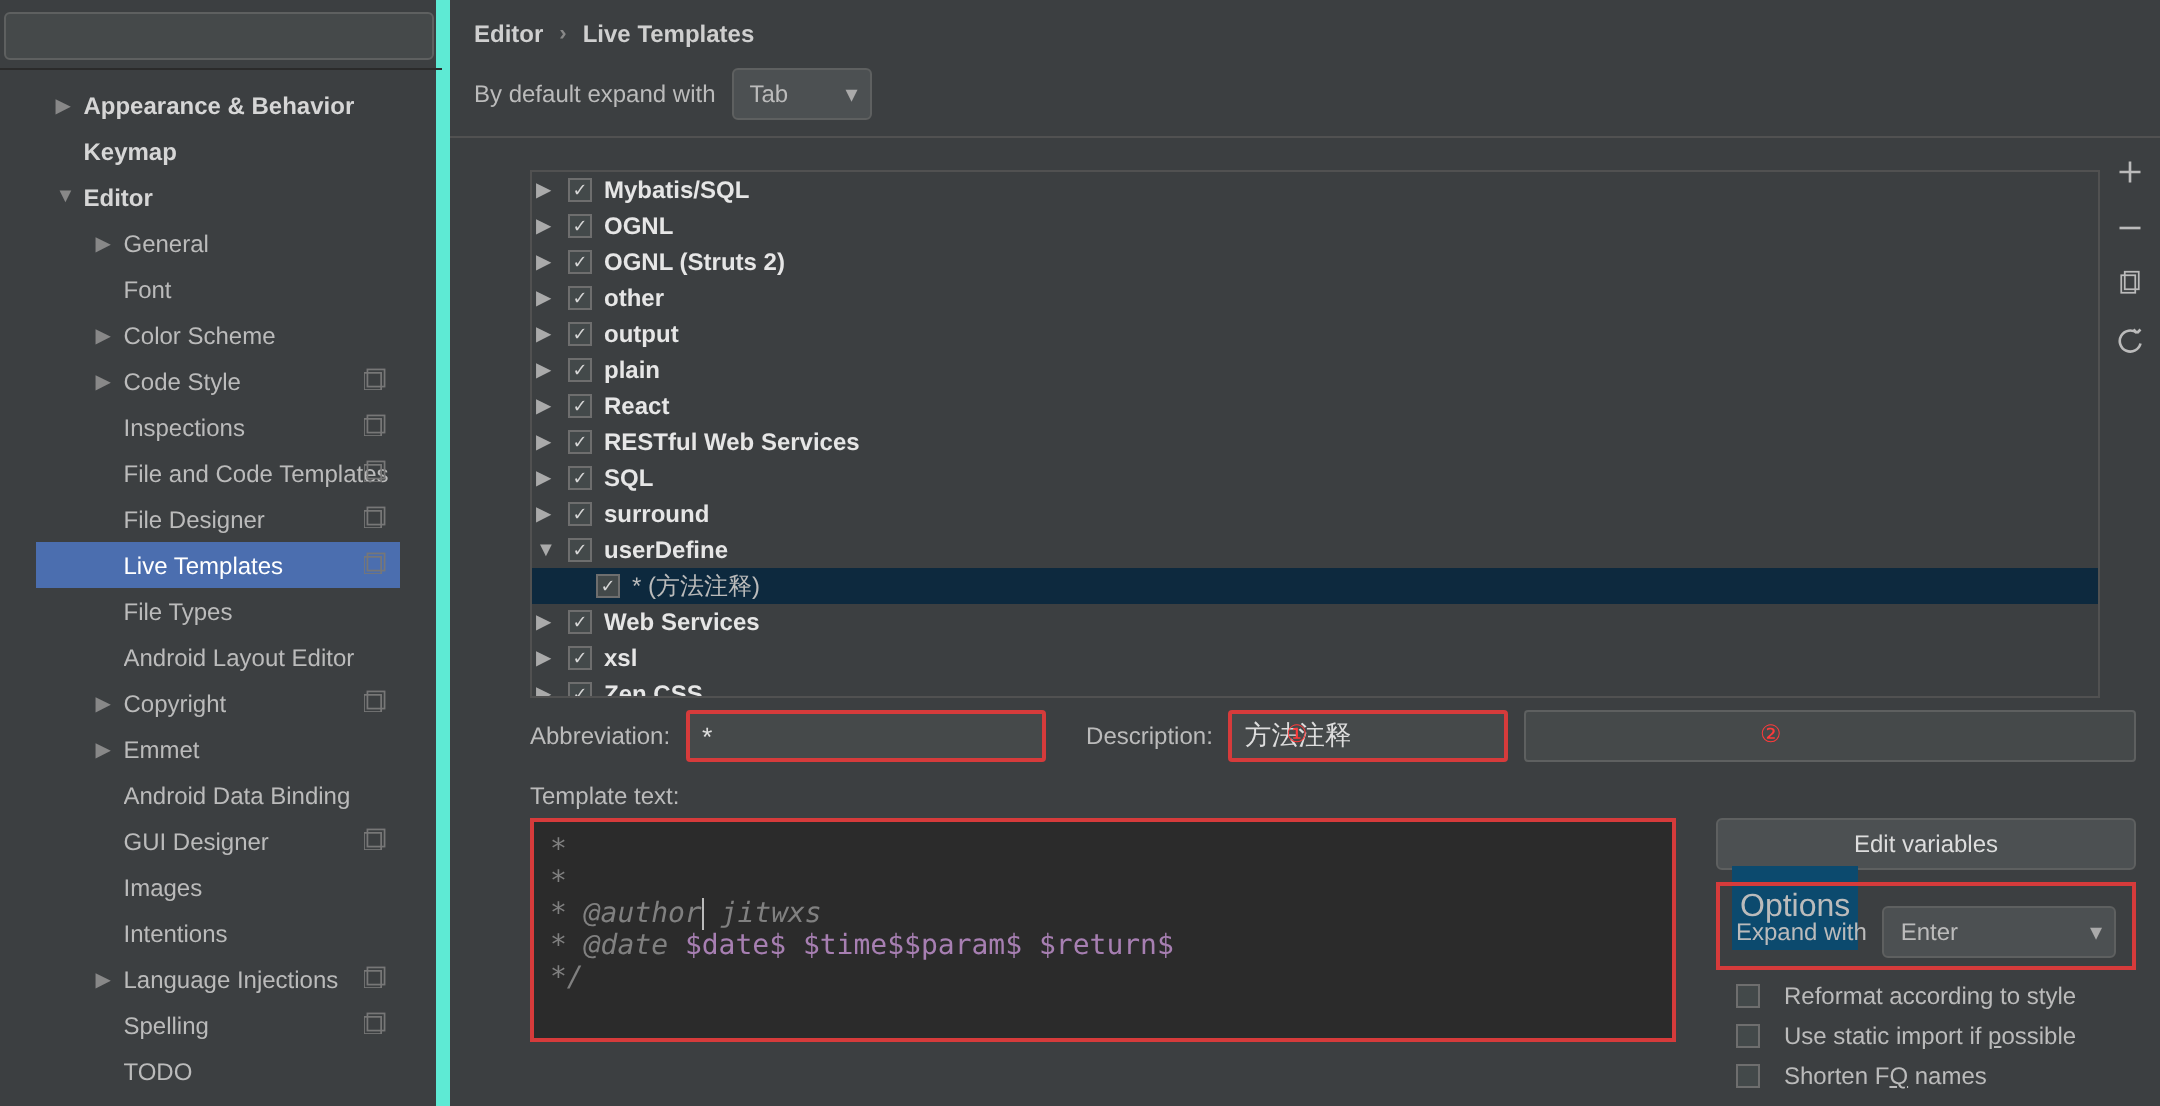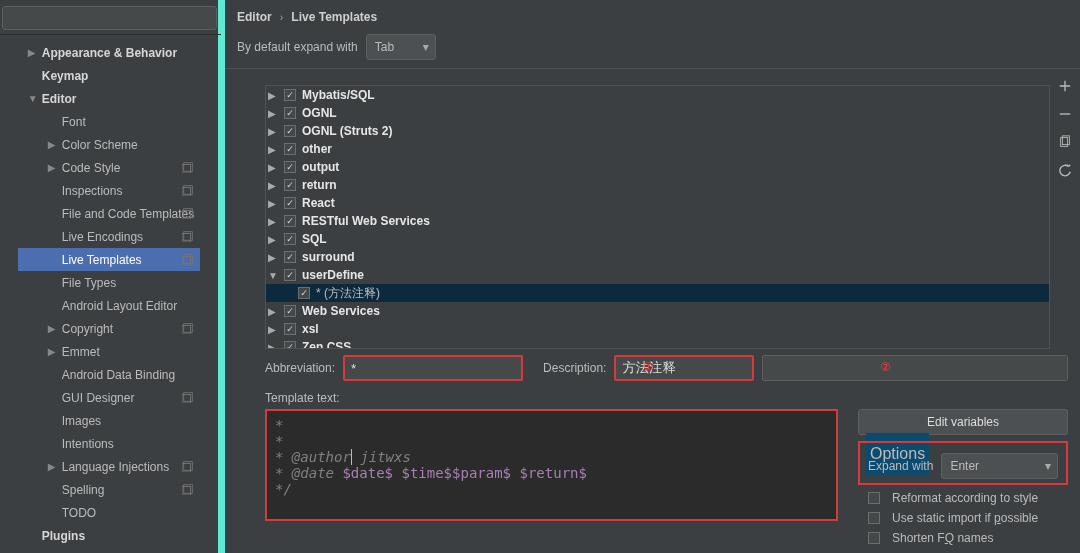--- a/index.html
+++ b/index.html
@@ -139,20 +139,24 @@
       </div>
       <div class="tree-item tree-indent0">
         <span class="arrow none"></span>
         <span class="tree-label bold">Keymap</span>
       </div>
       <div class="tree-item tree-indent0">
         <span class="arrow expanded"></span>
         <span class="tree-label bold">Editor</span>
       </div>
       <div class="tree-item tree-indent1">
+        <span class="arrow collapsed"></span>
+        <span class="tree-label">General</span>
+      </div>
+      <div class="tree-item tree-indent1">
         <span class="arrow none"></span>
         <span class="tree-label">Font</span>
       </div>
       <div class="tree-item tree-indent1">
         <span class="arrow collapsed"></span>
         <span class="tree-label">Color Scheme</span>
       </div>
       <div class="tree-item tree-indent1">
         <span class="arrow collapsed"></span>
         <span class="tree-label">Code Style</span>
@@ -172,21 +176,21 @@
       <div class="tree-item tree-indent1">
         <span class="arrow none"></span>
         <span class="tree-label">File and Code Templates</span>
         <span class="lift"><svg viewBox="0 0 14 14">
             <rect x="2" y="2" width="10" height="10" fill="none" stroke="#777"></rect>
             <rect x="0" y="4" width="10" height="10" fill="none" stroke="#777"></rect>
           </svg></span>
       </div>
       <div class="tree-item tree-indent1">
         <span class="arrow none"></span>
-        <span class="tree-label">Live Encodings</span>
+        <span class="tree-label">File Designer</span>
         <span class="lift"><svg viewBox="0 0 14 14">
             <rect x="2" y="2" width="10" height="10" fill="none" stroke="#777"></rect>
             <rect x="0" y="4" width="10" height="10" fill="none" stroke="#777"></rect>
           </svg></span>
       </div>
       <div class="tree-item tree-indent1 selected">
         <span class="arrow none"></span>
         <span class="tree-label">Live Templates</span>
         <span class="lift"><svg viewBox="0 0 14 14">
             <rect x="2" y="2" width="10" height="10" fill="none" stroke="#777"></rect>
@@ -295,21 +299,21 @@
         <span class="li-label">other</span>
       </div>
       <div class="list-item li-indent0">
         <span class="arrow collapsed"></span>
         <span class="cb checked"></span>
         <span class="li-label">output</span>
       </div>
       <div class="list-item li-indent0">
         <span class="arrow collapsed"></span>
         <span class="cb checked"></span>
-        <span class="li-label">return</span>
+        <span class="li-label">plain</span>
       </div>
       <div class="list-item li-indent0">
         <span class="arrow collapsed"></span>
         <span class="cb checked"></span>
         <span class="li-label">React</span>
       </div>
       <div class="list-item li-indent0">
         <span class="arrow collapsed"></span>
         <span class="cb checked"></span>
         <span class="li-label">RESTful Web Services</span>

